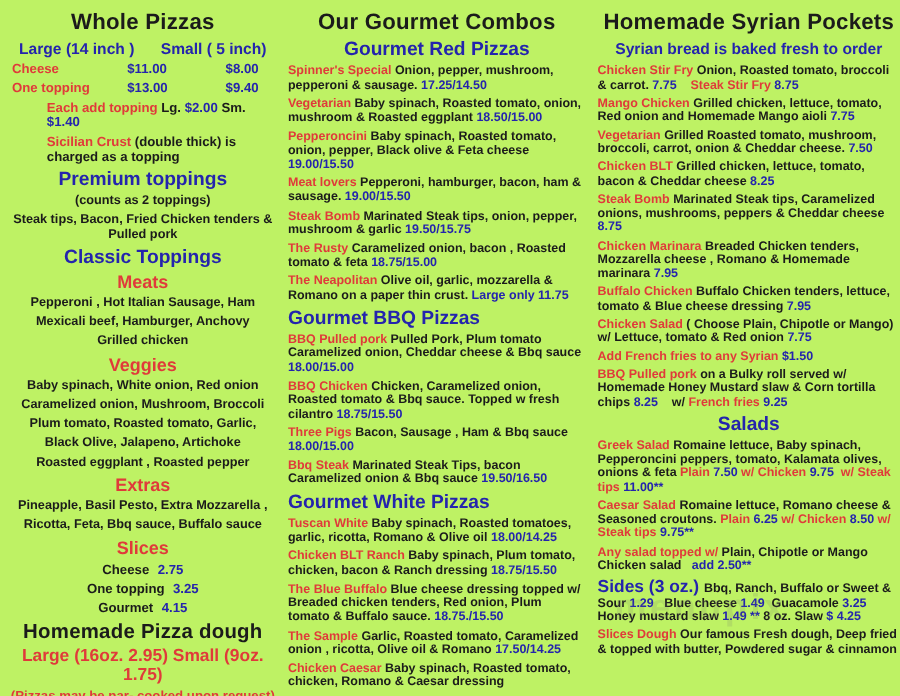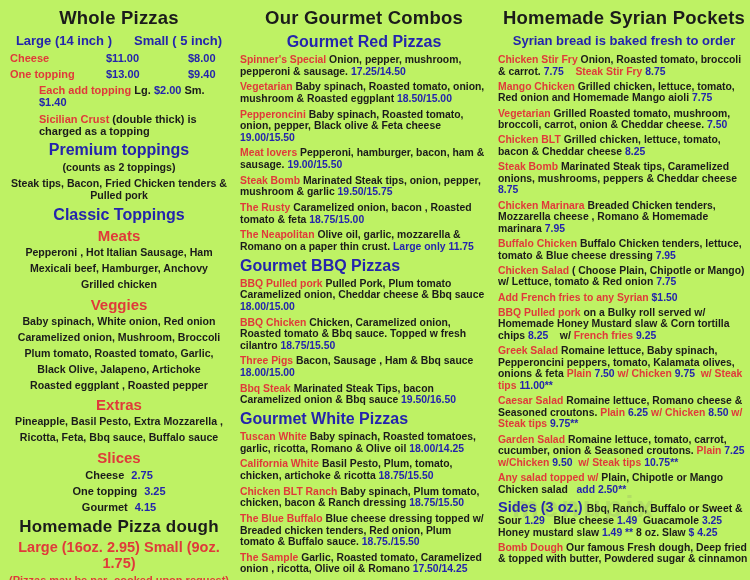--- a/index.html
+++ b/index.html
@@ -136,21 +136,20 @@
     <div class="h2b">Gourmet BBQ Pizzas</div>
     <div>
         <p class="item"><span class="r">BBQ Pulled pork </span><span class="k">Pulled Pork, Plum tomato   Caramelized onion, Cheddar cheese &amp; Bbq    sauce </span><span class="b">18.00/15.00</span></p>
         <p class="item"><span class="r">BBQ Chicken  </span><span class="k">Chicken, Caramelized onion,   Roasted tomato &amp; Bbq sauce. Topped w fresh    cilantro </span><span class="b">18.75/15.50</span></p>
         <p class="item"><span class="r">Three Pigs </span><span class="k">Bacon, Sausage , Ham &amp; Bbq sauce </span><span class="b">18.00/15.00</span></p>
         <p class="item"><span class="r">Bbq Steak </span><span class="k">Marinated Steak Tips, bacon Caramelized onion &amp; Bbq sauce </span><span class="b">19.50/16.50</span></p>
       </div>
     <div class="h2b">Gourmet White Pizzas</div>
     <div>
         <p class="item"><span class="r">Tuscan White </span><span class="k">Baby spinach, Roasted tomatoes, garlic, ricotta, Romano &amp; Olive oil  </span><span class="b">18.00/14.25</span></p>
-        <p class="item"><span class="r">California White </span><span class="k">Basil Pesto, Plum, tomato, chicken, artichoke &amp; ricotta  </span><span class="b">18.75/15.50</span></p>
         <p class="item"><span class="r">Chicken BLT Ranch </span><span class="k">Baby spinach, Plum tomato, chicken, bacon &amp; Ranch dressing  </span><span class="b">18.75/15.50</span></p>
         <p class="item"><span class="r">The Blue Buffalo </span><span class="k">Blue cheese dressing topped w/ Breaded chicken tenders, Red onion, Plum tomato &amp; Buffalo sauce.  </span><span class="b">18.75./15.50</span></p>
         <p class="item"><span class="r">The Sample </span><span class="k">Garlic, Roasted tomato, Caramelized onion , ricotta, Olive oil &amp;  Romano  </span><span class="b">17.50/14.25</span></p>
         <p class="item"><span class="r">Chicken Caesar </span><span class="k">Baby spinach, Roasted tomato, chicken, Romano &amp; Caesar dressing  </span></p>
       </div>
   </div>
 
   <div class="col col3">
     <div class="h1">Homemade Syrian Pockets</div>
     <div class="subtitle">Syrian bread is baked fresh to order</div>
@@ -159,24 +158,24 @@
         <p class="item"><span class="r">Mango Chicken </span><span class="k">Grilled chicken, lettuce, tomato, Red onion and Homemade Mango aioli  </span><span class="b">7.75</span></p>
         <p class="item"><span class="r">Vegetarian </span><span class="k">Grilled Roasted tomato, mushroom, broccoli, carrot, onion &amp; Cheddar cheese. </span><span class="b">7.50</span></p>
         <p class="item"><span class="r">Chicken BLT </span><span class="k">Grilled chicken, lettuce, tomato, bacon &amp; Cheddar cheese </span><span class="b">8.25</span></p>
         <p class="item"><span class="r">Steak Bomb </span><span class="k">Marinated Steak tips,       Caramelized  onions, mushrooms, peppers &amp;   Cheddar cheese&nbsp;&nbsp;&nbsp; </span><span class="b">8.75</span></p>
         <p class="item"><span class="r">Chicken Marinara </span><span class="k">Breaded Chicken tenders, Mozzarella cheese , Romano &amp; Homemade marinara </span><span class="b">7.95</span></p>
         <p class="item"><span class="r">Buffalo Chicken </span><span class="k">Buffalo Chicken tenders, lettuce, tomato &amp; Blue cheese dressing </span><span class="b">7.95</span></p>
         <p class="item"><span class="r">Chicken Salad </span><span class="k">( Choose Plain, Chipotle or    Mango) w/ Lettuce, tomato &amp; Red onion  </span><span class="b">7.75</span></p>
         <p class="item"><span class="r">Add  French fries to any Syrian </span><span class="b">$1.50</span></p>
         <p class="item"><span class="r">BBQ Pulled pork </span><span class="k">on a Bulky roll served w/ Homemade Honey Mustard slaw &amp; Corn tortilla chips </span><span class="b">8.25&nbsp;&nbsp;&nbsp; </span><span class="k">w/ </span><span class="r">French fries </span><span class="b">9.25</span></p>
       </div>
+    <div class="h2b center">Salads</div>
     <div>
         <p class="item"><span class="r">Greek Salad </span><span class="k">Romaine lettuce, Baby spinach, Pepperoncini peppers, tomato, Kalamata olives, onions &amp; feta  </span><span class="r">Plain </span><span class="b">7.50 </span><span class="r">w/ Chicken </span><span class="b">9.75&nbsp; </span><span class="r">w/ Steak tips </span><span class="b">11.00**</span></p>
         <p class="item"><span class="r">Caesar Salad </span><span class="k">Romaine lettuce, Romano cheese &amp; Seasoned croutons. </span><span class="r">Plain </span><span class="b">6.25 </span><span class="r">w/ Chicken </span><span class="b">8.50 </span><span class="r">w/ Steak tips </span><span class="b">9.75**</span></p>
-        <p class="item"><span class="r">Garden Salad </span><span class="k">Romaine lettuce, tomato, carrot, cucumber, onion &amp; Seasoned croutons. </span><span class="r">Plain </span><span class="b">7.25 </span><span class="r">w/Chicken </span><span class="b">9.50&nbsp; </span><span class="r">w/ Steak tips </span><span class="b">10.75**</span></p>
         <p class="item"><span class="r">Any salad topped w/ </span><span class="k">Plain, Chipotle or Mango Chicken salad&nbsp;&nbsp; </span><span class="b">add 2.50**</span></p>
       </div>
     <p class="item"><span class="bl">Sides (3 oz.) </span><span class="k">Bbq, Ranch, Buffalo or Sweet &amp; Sour  </span><span class="b">1.29&nbsp;&nbsp; </span><span class="k">Blue cheese  </span><span class="b">1.49&nbsp; </span><span class="k">Guacamole </span><span class="b">3.25&nbsp;&nbsp; </span><span class="k">Honey mustard slaw </span><span class="b">1.49 **  </span><span class="k">8 oz. Slaw </span><span class="b">$ 4.25</span></p>
-    <p class="item"><span class="r">Bomb Dough </span><span class="k">Our famous Fresh dough, Deep fried &amp;  topped with butter, Powdered sugar &amp; cinnamon  </span></p>
+    <p class="item"><span class="r">Slices Dough </span><span class="k">Our famous Fresh dough, Deep fried &amp;  topped with butter, Powdered sugar &amp; cinnamon  </span></p>
   </div>
 
   <div class="watermark">menupix</div>
 </div>
 
 </body></html>

